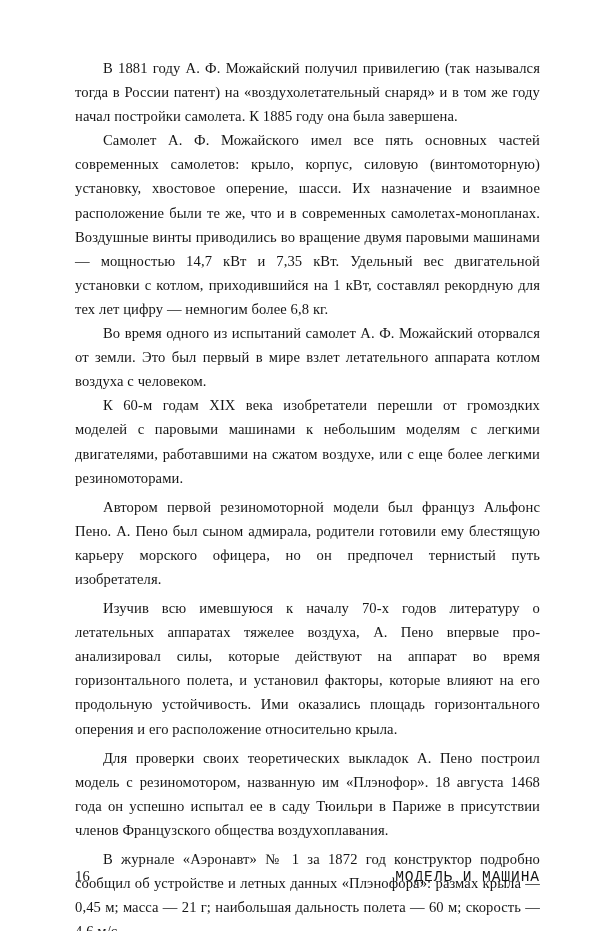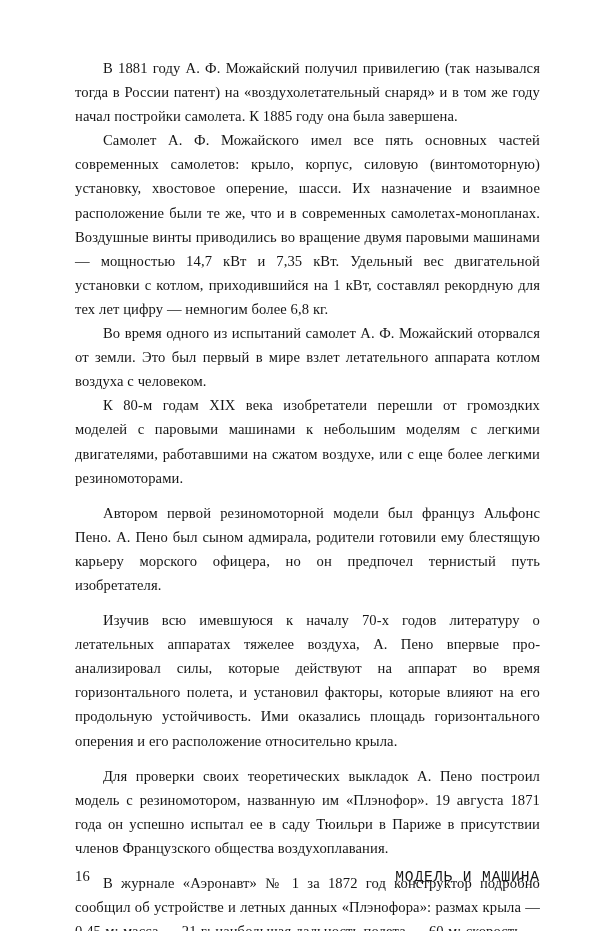--- a/index.html
+++ b/index.html
@@ -28,21 +28,21 @@
     text-justify: inter-word;
     letter-spacing: 0.1px;
   }
   .para {
     margin: 0;
     text-indent: 28px;
     text-align: justify;
     hyphens: manual;
   }
   .para.gap-before {
-    margin-top: 11px;
+    margin-top: 5px;
   }
   .footer {
     position: absolute;
     left: 75px;
     right: 60px;
     bottom: 46px;
     display: flex;
     align-items: center;
     justify-content: space-between;
     font-size: 14.6px;
@@ -58,24 +58,24 @@
 </style>
 </head>
 <body>
 
 <div class="page">
 
   <div class="body-text">
     <p class="para">В 1881 году А. Ф. Можайский получил привилегию (так на­зывался тогда в России патент) на «воздухолетательный сна­ряд» и в том же году начал постройки самолета. К 1885 году она была завершена.</p>
     <p class="para">Самолет А. Ф. Можайского имел все пять основных частей современных самолетов: крыло, корпус, силовую (винтомотор­ную) установку, хвостовое оперение, шасси. Их назначение и вза­имное расположение были те же, что и в современных самоле­тах-монопланах. Воздушные винты приводились во вращение двумя паровыми машинами — мощностью 14,7 кВт и 7,35 кВт. Удельный вес двигательной установки с котлом, приходившийся на 1 кВт, составлял рекордную для тех лет цифру — немногим более 6,8 кг.</p>
     <p class="para">Во время одного из испытаний самолет А. Ф. Можайский оторвался от земли. Это был первый в мире взлет летательного аппарата котлом воздуха с человеком.</p>
-    <p class="para">К 80-м годам XIX века изобретатели перешли от громозд­ких моделей с паровыми машинами к небольшим моделям с лег­кими двигателями, работавшими на сжатом воздухе, или с еще более легкими резиномоторами.</p>
+    <p class="para">К 60-м годам XIX века изобретатели перешли от громозд­ких моделей с паровыми машинами к небольшим моделям с лег­кими двигателями, работавшими на сжатом воздухе, или с еще более легкими резиномоторами.</p>
     <p class="para gap-before">Автором первой резиномоторной модели был француз Аль­фонс Пено. А. Пено был сыном адмирала, родители готовили ему блестящую карьеру морского офицера, но он предпочел терни­стый путь изобретателя.</p>
     <p class="para gap-before">Изучив всю имевшуюся к началу 70-х годов литературу о летательных аппаратах тяжелее воздуха, А. Пено впервые про­анализировал силы, которые действуют на аппарат во время горизонтального полета, и установил факторы, которые влияют на его продольную устойчивость. Ими оказались площадь гори­зонтального оперения и его расположение относительно крыла.</p>
-    <p class="para gap-before">Для проверки своих теоретических выкладок А. Пено по­строил модель с резиномотором, названную им «Плэнофор». 19 августа 1871 года он успешно испытал ее в саду Тюильри в Париже в присутствии членов Французского общества воздухо­плавания.</p>
+    <p class="para gap-before">Для проверки своих теоретических выкладок А. Пено по­строил модель с резиномотором, названную им «Плэнофор». 18 августа 1468 года он успешно испытал ее в саду Тюильри в Париже в присутствии членов Французского общества воздухо­плавания.</p>
     <p class="para gap-before">В журнале «Аэронавт» № 1 за 1872 год конструктор под­робно сообщил об устройстве и летных данных «Плэнофора»: размах крыла — 0,45 м; масса — 21 г; наибольшая дальность по­лета — 60 м; скорость — 4,6 м/с.</p>
 
   </div>
 
   <div class="footer">
     <span class="folio">16</span>
     <span class="running-title">МОДЕЛЬ И МАШИНА</span>
   </div>
 
 </div>

